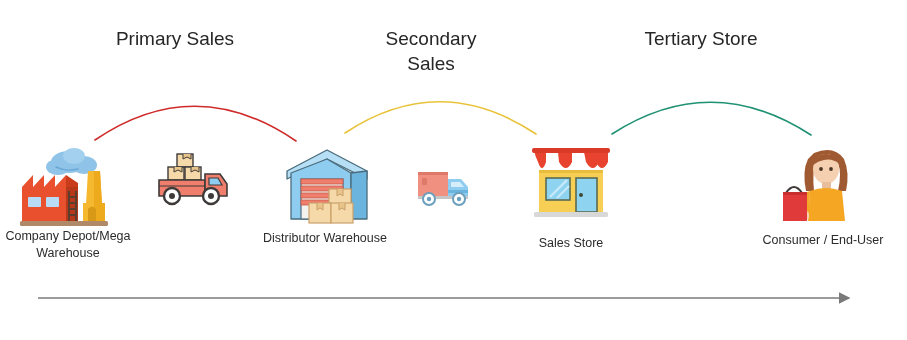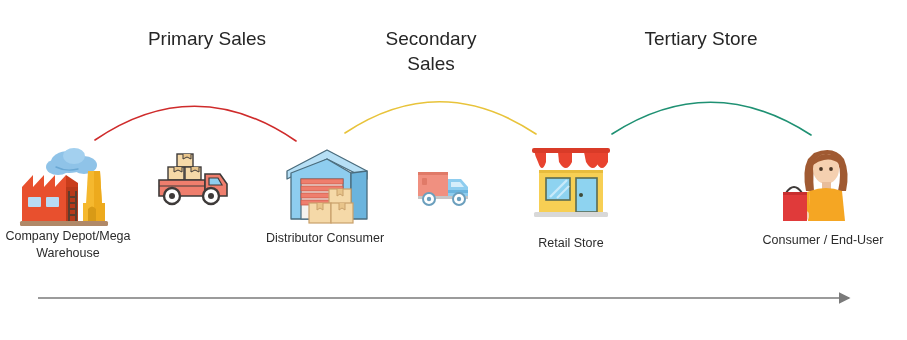--- a/index.html
+++ b/index.html
@@ -57,21 +57,21 @@
 <body>
 
 <div id="canvas">
 
   <svg class="layer" viewBox="0 0 907 340">
     <path d="M 95 140 Q 195 72 296 141" fill="none" stroke="#cf2b2b" stroke-width="1.6" stroke-linecap="round"></path>
     <path d="M 345 133 Q 440 70 536 134" fill="none" stroke="#e8c33a" stroke-width="1.6" stroke-linecap="round"></path>
     <path d="M 612 134 Q 711 70 811 135" fill="none" stroke="#1f9173" stroke-width="1.6" stroke-linecap="round"></path>
   </svg>
 
-  <div class="phase-label" style="left:107px; top:26px; width:200px;">Primary Sales</div>
+  <div class="phase-label" style="left:75px; top:26px; width:200px;">Primary Sales</div>
   <div class="phase-label" style="left:331px; top:26px; width:200px;">Secondary
 Sales</div>
   <div class="phase-label" style="left:591px; top:26px; width:220px;">Tertiary Store</div>
 
   <svg class="icon-svg" style="left:12px; top:143px;" width="108" height="88" viewBox="0 0 108 88">
 
     <g>
       <ellipse cx="57" cy="19" rx="18" ry="11" fill="#8fc3e8"></ellipse>
       <ellipse cx="72" cy="22" rx="13" ry="9" fill="#8fc3e8"></ellipse>
       <ellipse cx="46" cy="24" rx="12" ry="8" fill="#8fc3e8"></ellipse>
@@ -153,21 +153,21 @@
     </g>
     <g>
       <rect x="48" y="44" width="22" height="20" fill="#f5d9a8" stroke="#c9a06b" stroke-width="1.2"></rect>
       <path d="M 56 44 L 56 51 L 59 49 L 62 51 L 62 44" fill="#e8c48a" stroke="#c9a06b" stroke-width="1"></path>
       <rect x="28" y="58" width="22" height="20" fill="#f5d9a8" stroke="#c9a06b" stroke-width="1.2"></rect>
       <path d="M 36 58 L 36 65 L 39 63 L 42 65 L 42 58" fill="#e8c48a" stroke="#c9a06b" stroke-width="1"></path>
       <rect x="50" y="58" width="22" height="20" fill="#f5d9a8" stroke="#c9a06b" stroke-width="1.2"></rect>
       <path d="M 58 58 L 58 65 L 61 63 L 64 65 L 64 58" fill="#e8c48a" stroke="#c9a06b" stroke-width="1"></path>
     </g>
   </svg>
-  <div class="node-label" style="left:215px; top:230px; width:220px;">Distributor Consumer</div>
+  <div class="node-label" style="left:215px; top:230px; width:220px;">Distributor Warehouse</div>
 
   <svg class="icon-svg" style="left:414px; top:166px;" width="62" height="46" viewBox="0 0 62 46">
     <g>
 
       <rect x="4" y="6" width="30" height="24" fill="#f09080"></rect>
       <rect x="4" y="6" width="30" height="3" fill="#e07a68"></rect>
       <rect x="8" y="12" width="5" height="7" rx="1" fill="#e07a68"></rect>
 
       <path d="M 34 13 L 47 13 L 54 21 L 54 30 L 34 30 Z" fill="#8ecdef"></path>
       <path d="M 37 16 L 46 16 L 50 21 L 37 21 Z" fill="#d6eefb"></path>
@@ -198,21 +198,21 @@
       <rect x="20" y="36" width="24" height="22" fill="#8ed3f0" stroke="#5b6b52" stroke-width="1.6"></rect>
       <line x1="24" y1="55" x2="41" y2="38" stroke="#c8eafa" stroke-width="2.4"></line>
       <line x1="31" y1="56" x2="43" y2="44" stroke="#c8eafa" stroke-width="2"></line>
 
       <rect x="50" y="36" width="21" height="34" fill="#8ed3f0" stroke="#5b6b52" stroke-width="1.6"></rect>
       <circle cx="55" cy="53" r="2" fill="#3e4a38"></circle>
 
       <rect x="8" y="70" width="74" height="5" rx="1.5" fill="#d8d8d8"></rect>
     </g>
   </svg>
-  <div class="node-label" style="left:471px; top:235px; width:200px;">Retail Store</div>
+  <div class="node-label" style="left:471px; top:235px; width:200px;">Sales Store</div>
 
   <svg class="icon-svg" style="left:782px; top:143px;" width="80" height="82" viewBox="0 0 80 82">
     <g>
 
       <path d="M 32 10 Q 52 2 62 16 Q 68 30 64 48 L 56 48 Q 60 30 56 20 Q 44 24 34 18 Q 30 30 32 48 L 24 48 Q 20 28 26 16 Z" fill="#a05a32"></path>
 
       <ellipse cx="44" cy="26" rx="13" ry="15" fill="#f5d0b0"></ellipse>
 
       <path d="M 31 20 Q 36 10 45 11 Q 56 12 58 21 Q 50 15 42 17 Q 36 18 31 22 Z" fill="#a05a32"></path>
 

